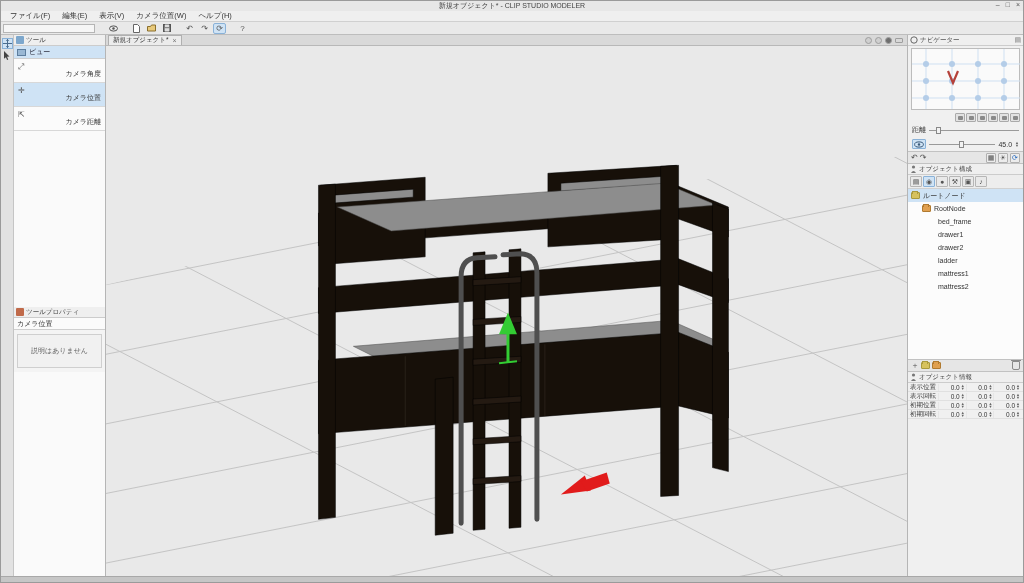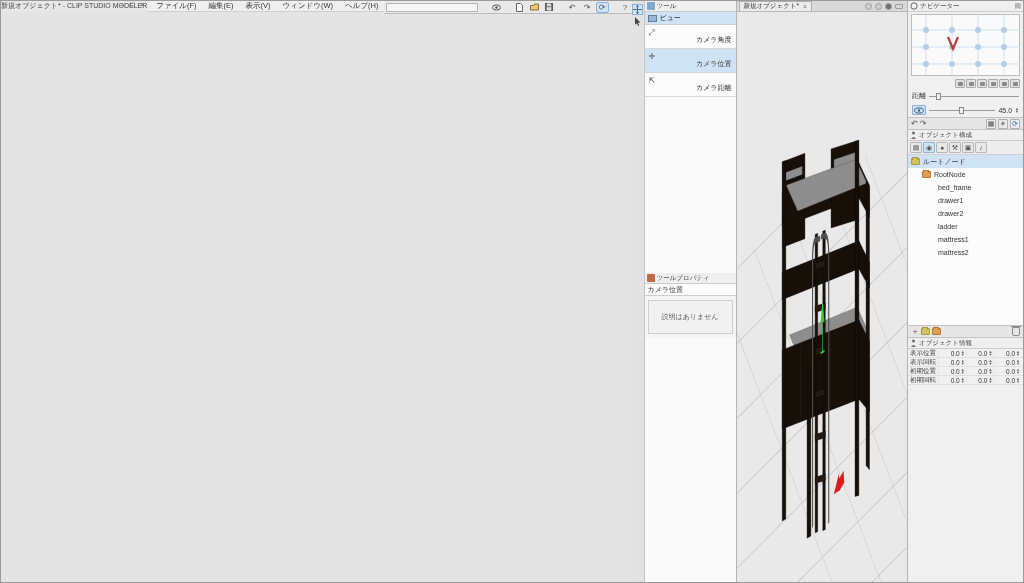--- a/index.html
+++ b/index.html
@@ -1,18 +1,18 @@
 <!DOCTYPE html>
 <html><head>
 <meta charset="utf-8">
 <style>
   * { margin:0; padding:0; box-sizing:border-box; }
   html,body { width:1024px; height:583px; overflow:hidden;
     font-family:"Liberation Sans", sans-serif; color:#333; background:#d6d6d6; }
-  .win { width:1024px; height:583px; display:flex; 
+  .win { width:1024px; height:583px; display:flex; flex-direction:column;
     background:#e4e4e4; border:1px solid #9a9a9a; }
 
   
   .titlebar { height:10px; background:#e7e7e7; display:flex; align-items:center;
     justify-content:center; position:relative; font-size:7px; color:#444; }
   .winbtns { position:absolute; right:3px; top:0; display:flex; gap:6px; font-size:7px; color:#555; }
   .menubar { height:11px; background:#efefef; border-bottom:1px solid #d0d0d0;
     display:flex; align-items:center; gap:2px; padding-left:4px; }
   .menu-item { font-size:7.5px; color:#333; padding:0 5px; cursor:default; }
   .toolbar { height:13px; background:#e9e9e9; border-bottom:1px solid #bdbdbd;
@@ -121,21 +121,21 @@
       <span>–</span>
       <span>□</span>
       <span>×</span>
     </span>
   </div>
 
   <div class="menubar">
     <span class="menu-item">ファイル(F)</span>
     <span class="menu-item">編集(E)</span>
     <span class="menu-item">表示(V)</span>
-    <span class="menu-item">ウィンドウ(W)</span>
+    <span class="menu-item">カメラ位置(W)</span>
     <span class="menu-item">ヘルプ(H)</span>
   </div>
 
   <div class="toolbar">
     <span class="tb-combo"></span>
     <span class="tb-btn">
       <svg width="9" height="7">
           <ellipse cx="4.5" cy="3.5" rx="4" ry="2.6" fill="none" stroke="#555"></ellipse>
           <circle cx="4.5" cy="3.5" r="1.2" fill="#555"></circle>
         </svg>

